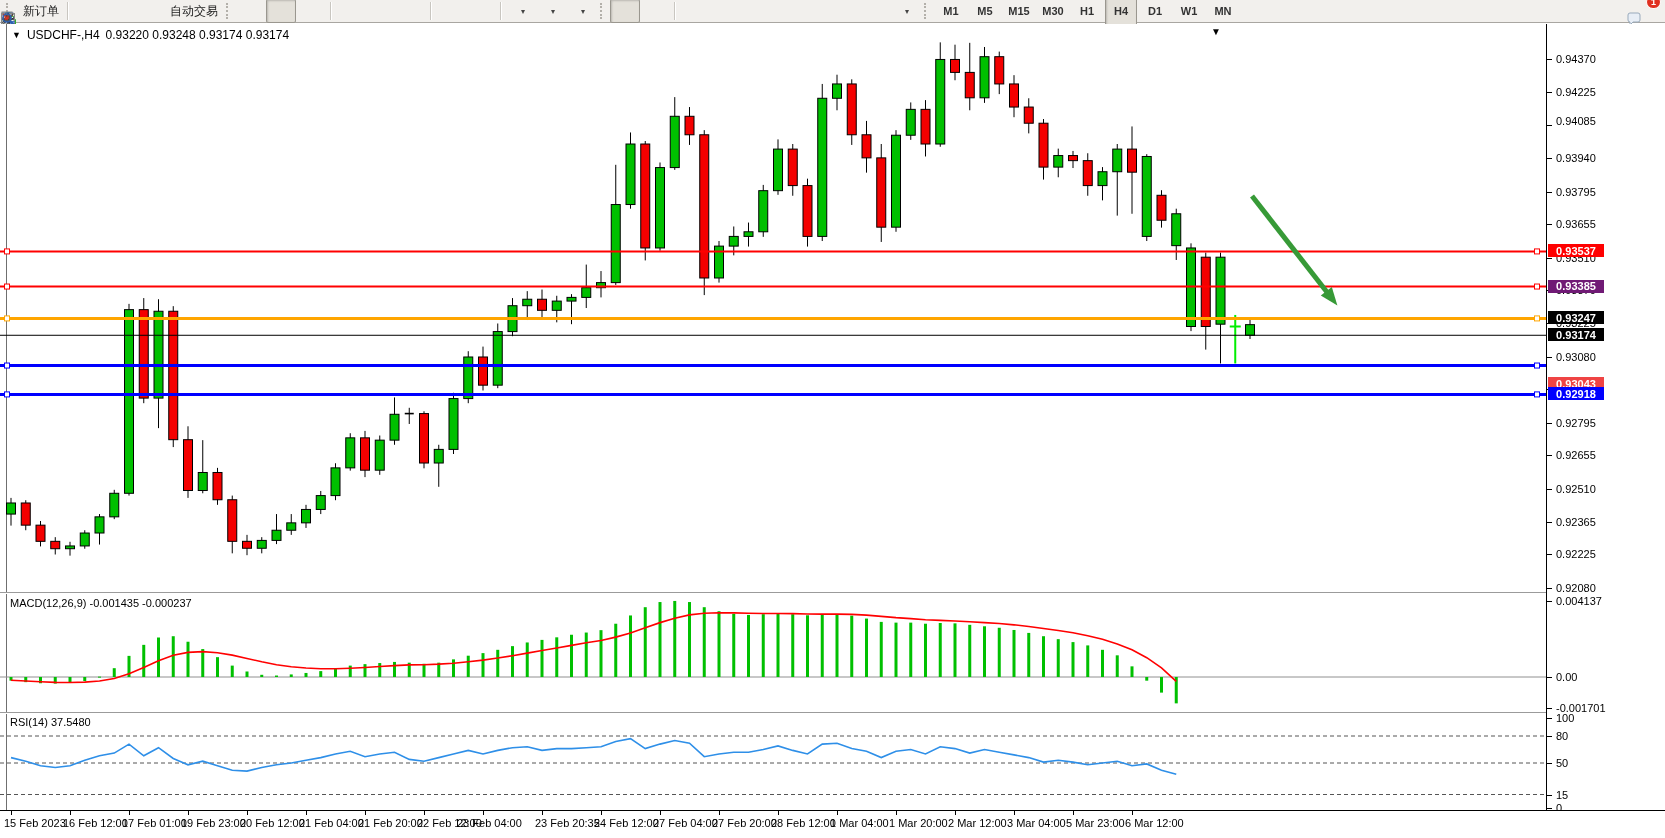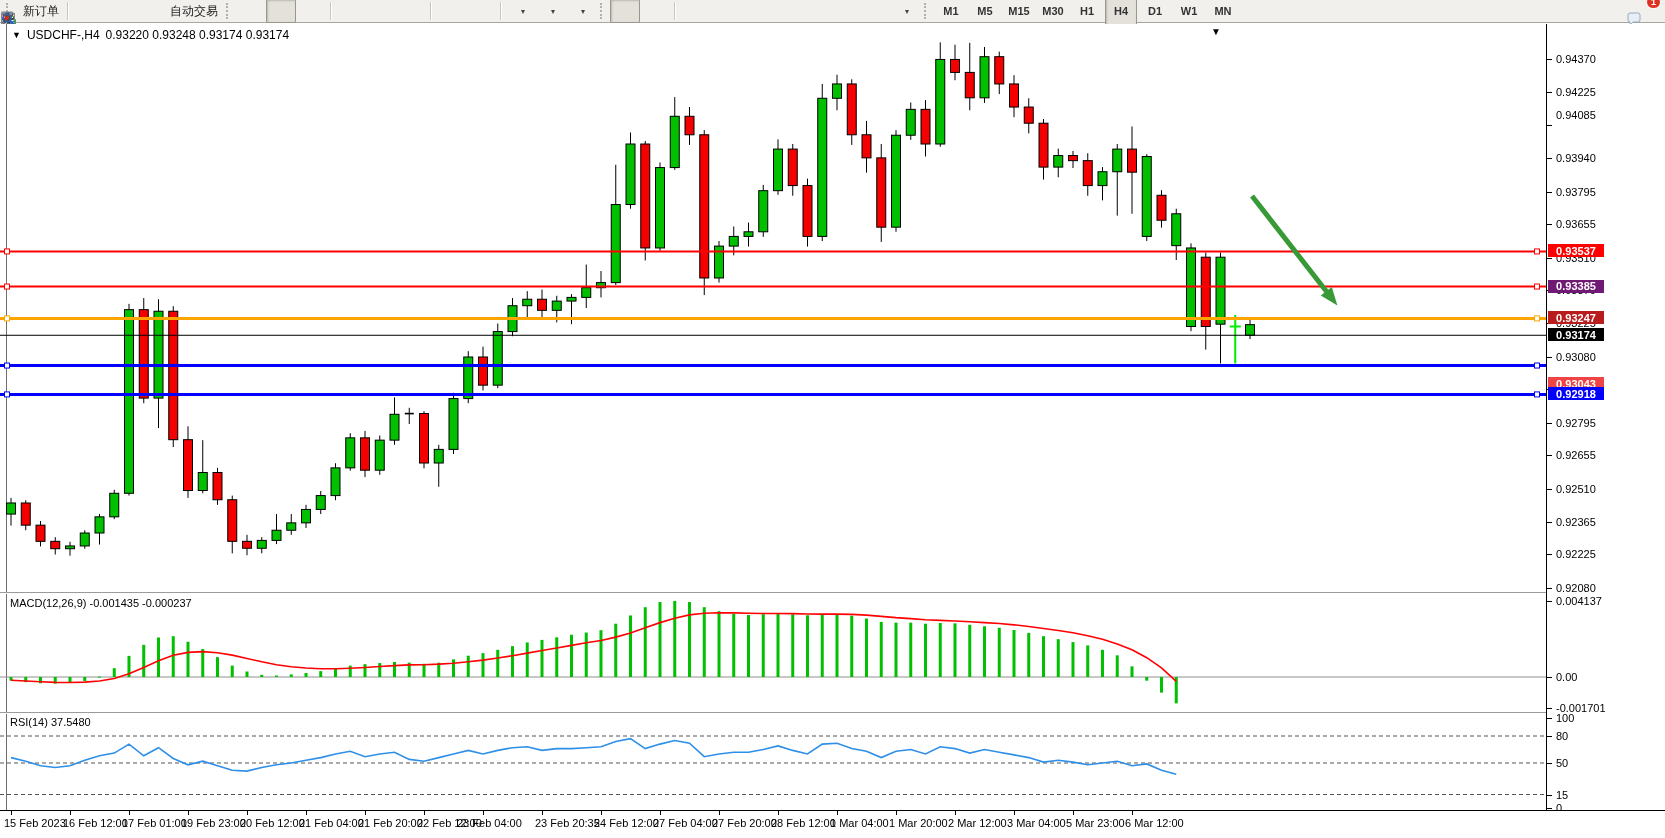--- a/index.html
+++ b/index.html
@@ -595,21 +595,21 @@
 
   <div class="ind-label" style="top:573px;">MACD(12,26,9) -0.001435 -0.000237</div>
   <div class="ind-label" style="top:692px;">RSI(14) 37.5480</div>
 
   <div id="price-axis">
       <div class="ptick" style="top:35px"></div>
       <div class="plabel" style="top:35px">0.94370</div>
       <div class="ptick" style="top:68.49499999999887px"></div>
       <div class="plabel" style="top:68.49499999999887px">0.94225</div>
       <div class="ptick" style="top:100.83500000000045px"></div>
-      <div class="plabel" style="top:91px">0.94085</div>
+      <div class="plabel" style="top:97px">0.94085</div>
       <div class="ptick" style="top:134.3299999999993px"></div>
       <div class="plabel" style="top:134.3299999999993px">0.93940</div>
       <div class="ptick" style="top:167.82500000000076px"></div>
       <div class="plabel" style="top:167.82500000000076px">0.93795</div>
       <div class="ptick" style="top:200.16499999999976px"></div>
       <div class="plabel" style="top:200.16499999999976px">0.93655</div>
       <div class="ptick" style="top:233.65999999999863px"></div>
       <div class="plabel" style="top:233.65999999999863px">0.93510</div>
       <div class="ptick" style="top:266.0000000000002px"></div>
       <div class="plabel" style="top:266.0000000000002px">0.93370</div>
@@ -642,21 +642,21 @@
       <div class="ptick" style="top:712px"></div>
       <div class="plabel" style="top:712px">80</div>
       <div class="ptick" style="top:739px"></div>
       <div class="plabel" style="top:739px">50</div>
       <div class="ptick" style="top:770.5px"></div>
       <div class="plabel" style="top:770.5px">15</div>
       <div class="ptick" style="top:784px"></div>
       <div class="plabel" style="top:784px">0</div>
       <div class="pbadge" style="top:227.4229999999988px;background:#FF0000">0.93537</div>
       <div class="pbadge" style="top:262.5350000000006px;background:#701a75">0.93385</div>
-      <div class="pbadge" style="top:294.4129999999991px;background:#b91c1c">0.93247</div>
+      <div class="pbadge" style="top:294.4129999999991px;background:#000000">0.93247</div>
       <div class="pbadge" style="top:360px;background:#ef4444">0.93043</div>
       <div class="pbadge" style="top:370.41199999999947px;background:#0000FF">0.92918</div>
       <div class="pbadge" style="top:311.2759999999993px;background:#000000">0.93174</div>
     </div>
   <div id="time-axis">
       <div class="ttick" style="left:11px"></div>
       <div class="tlabel" style="left:4px">15 Feb 2023</div>
       <div class="ttick" style="left:70px"></div>
       <div class="tlabel" style="left:63px">16 Feb 12:00</div>
       <div class="ttick" style="left:129px"></div>

